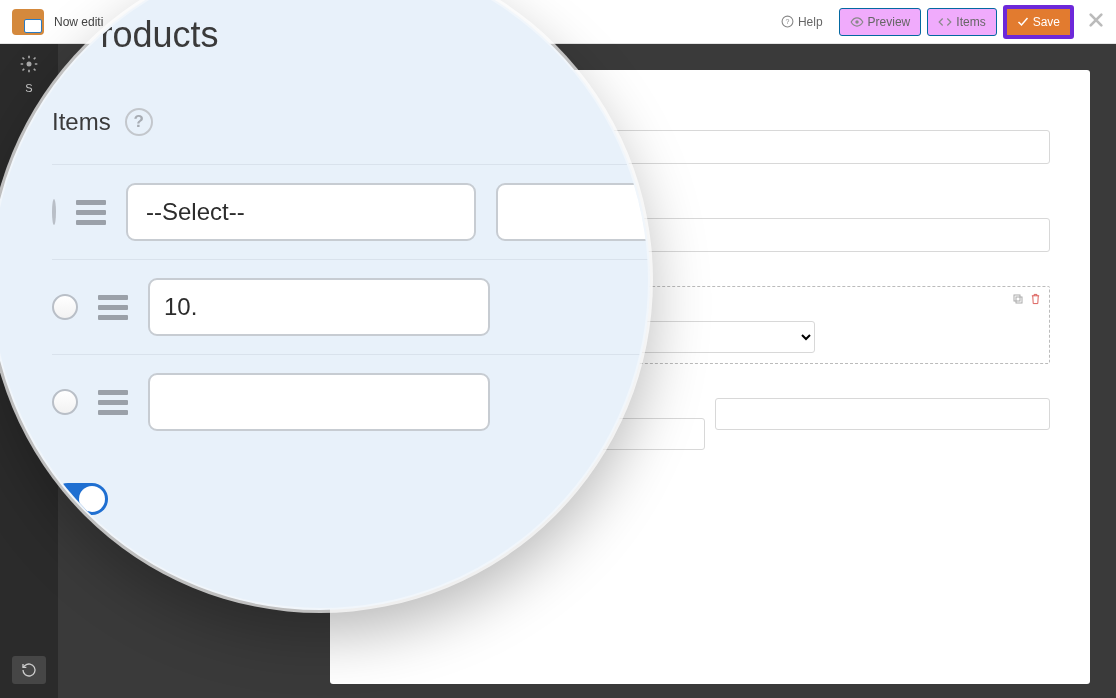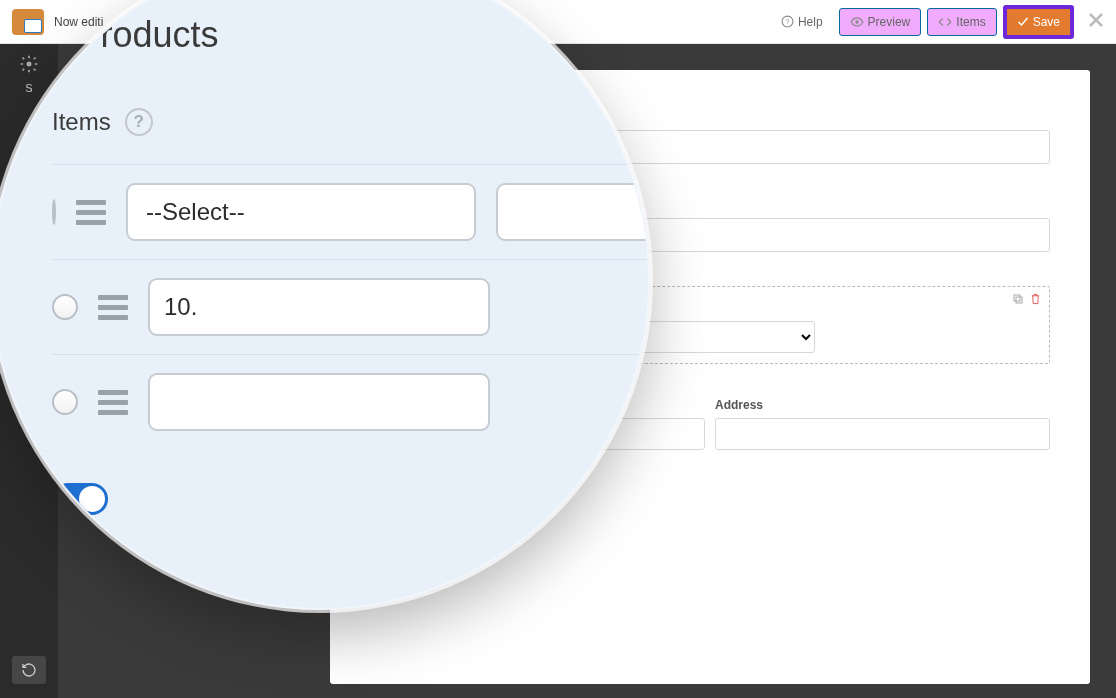--- a/index.html
+++ b/index.html
@@ -324,21 +324,20 @@
         <option>--Select--</option>
       </select>
     </div>
 
     <div class="twocol">
       <div style="flex:1">
         <span class="small-label">Phone</span>
         <input type="text" style="">
       </div>
       <div style="flex:1">
-        <span class="small-label">Address</span>
         <input type="text" style="">
       </div>
     </div>
   </div>
 </div>
 
 <div class="magnifier">
   <div class="mag-inner">
     <div class="mag-title">
       <span style="letter-spacing:-2px; margin-right:-4px;">ᴜɪ</span><span>Products</span>

